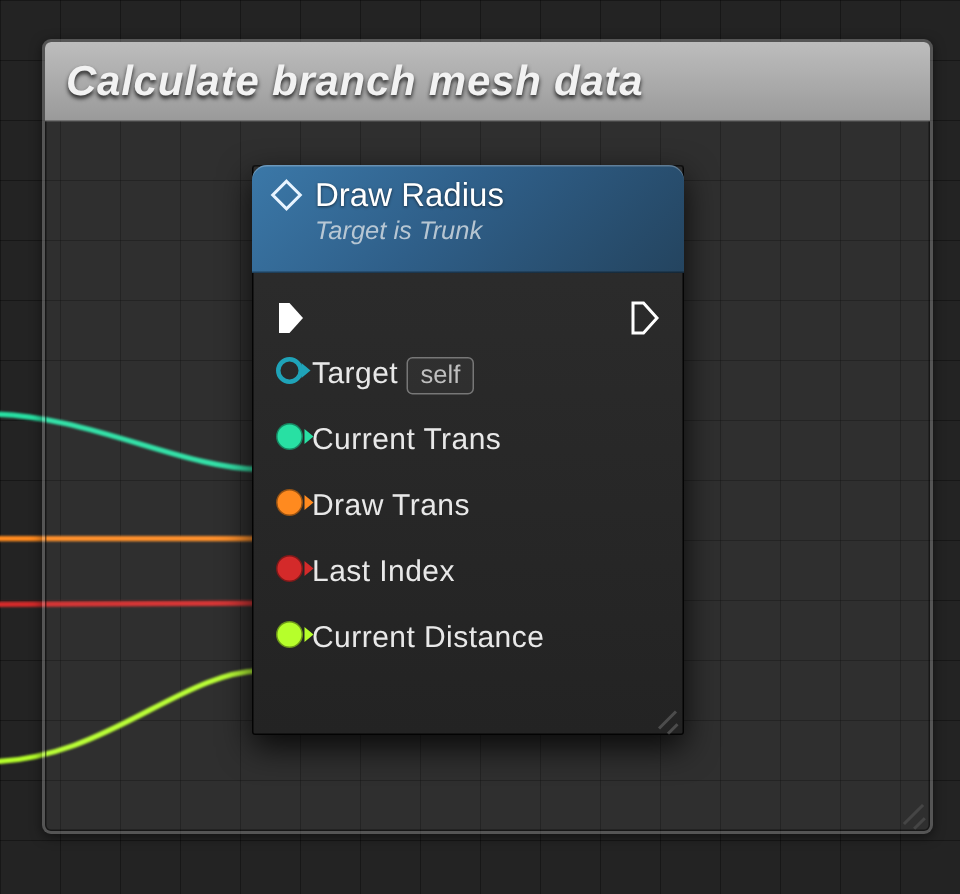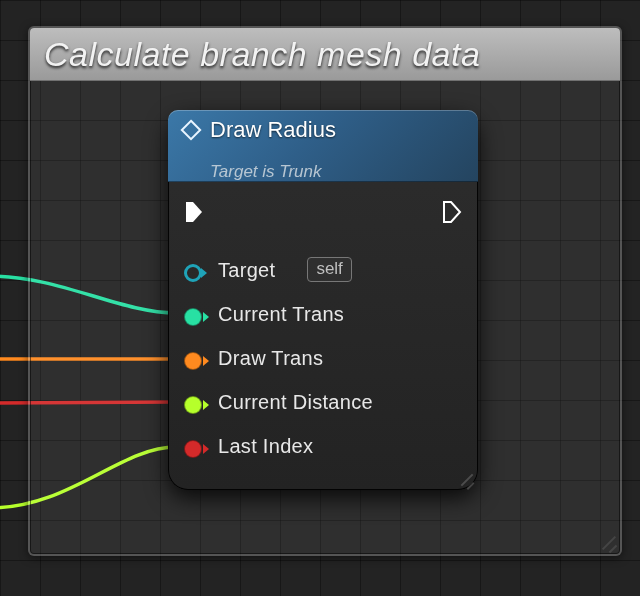--- a/index.html
+++ b/index.html
@@ -45,22 +45,22 @@
     top: 0;
     height: 52px;
     background: linear-gradient(#bdbdbd, #9a9a9a);
     border-bottom: 1px solid rgba(0,0,0,0.4);
     border-radius: 4px 4px 0 0;
     display: flex;
     align-items: center;
     padding: 0 14px;
     color: #f2f2f2;
     text-shadow: 0 2px 3px rgba(0,0,0,0.8);
-    font-size: 34px;
-    font-weight: 400;
+    font-size: 28px;
+    font-weight: 700;
     letter-spacing: 0.5px;
     font-style: italic;
   }
   .comment-resize {
     position: absolute;
     right: 4px;
     bottom: 4px;
     width: 20px;
     height: 20px;
     opacity: 0.25;
@@ -94,23 +94,23 @@
     fill: none;
     stroke-width: 3.5;
     filter: blur(0.6px);
   }
 
   
   .node {
     position: absolute;
     left: 168px;
     top: 110px;
-    width: 310px;
+    width: 288px;
     height: 380px;
-    border-radius: 20px;
+    border-radius: 2px;
     background: linear-gradient(#2d2d2d, #232323);
     box-shadow:
       0 8px 22px rgba(0,0,0,0.8),
       inset 0 1px 0 rgba(255,255,255,0.05),
       inset 0 0 0 1px rgba(0,0,0,0.9);
   }
   .node-header {
     height: 62px;
     border-radius: 10px 10px 0 0;
     background: linear-gradient(135deg, #3b78a8 0%, #2f5f89 45%, #24445f 100%);
@@ -129,21 +129,21 @@
     color: #fff;
     font-size: 22px;
     font-weight: 500;
     line-height: 1;
     text-shadow: 0 1px 2px rgba(0,0,0,0.6);
   }
   .node-subtitle {
     color: #cfd8df;
     font-style: italic;
     font-size: 17px;
-    margin-top: 18px;
+    margin-top: 0;
     margin-left: 30px;
     opacity: 0.85;
   }
 
   .node-body {
     padding: 14px 16px 0 16px;
   }
 
   
   .exec-row {
@@ -151,22 +151,21 @@
     justify-content: space-between;
     align-items: center;
     height: 32px;
     margin-bottom: 10px;
   }
   .exec-pin-in svg, .exec-pin-out svg { display:block; }
 
   
   .pin-row {
     display: flex;
-    align-items: flex-end;
-    gap: 10px;
+    align-items: flex-start;
     height: 44px;
   }
   .pin {
     width: 18px;
     height: 18px;
     border-radius: 50%;
     box-sizing: border-box;
     position: relative;
     flex: none;
   }
@@ -189,21 +188,21 @@
     border-bottom: 5px solid transparent;
   }
   .pin-label {
     color: #e8e8e8;
     font-size: 20px;
     font-weight: 400;
     letter-spacing: 0.3px;
     margin-left: 6px;
   }
   .self-badge {
-    margin-left: 22px;
+    margin-left: 6px;
     color: #bfbfbf;
     border: 1px solid #777;
     border-radius: 4px;
     padding: 1px 8px 2px 8px;
     font-size: 17px;
     background: rgba(255,255,255,0.03);
   }
 
   .node-resize {
     position: absolute;
@@ -284,24 +283,24 @@
       <span class="pin filled" style="color:#28e0a3"></span>
       <span class="pin-label">Current Trans</span>
     </div>
 
     <div class="pin-row">
       <span class="pin filled" style="color:#ff8a1f"></span>
       <span class="pin-label">Draw Trans</span>
     </div>
 
     <div class="pin-row">
+      <span class="pin filled" style="color:#d42a2a"></span>
+      <span class="pin-label">Last Index</span>
+    </div>
+
+    <div class="pin-row">
       <span class="pin filled" style="color:#b6ff2b"></span>
       <span class="pin-label">Current Distance</span>
     </div>
-
-    <div class="pin-row">
-      <span class="pin filled" style="color:#d42a2a"></span>
-      <span class="pin-label">Last Index</span>
-    </div>
   </div>
 
   <div class="node-resize"></div>
 </div>
 
 </body></html>

